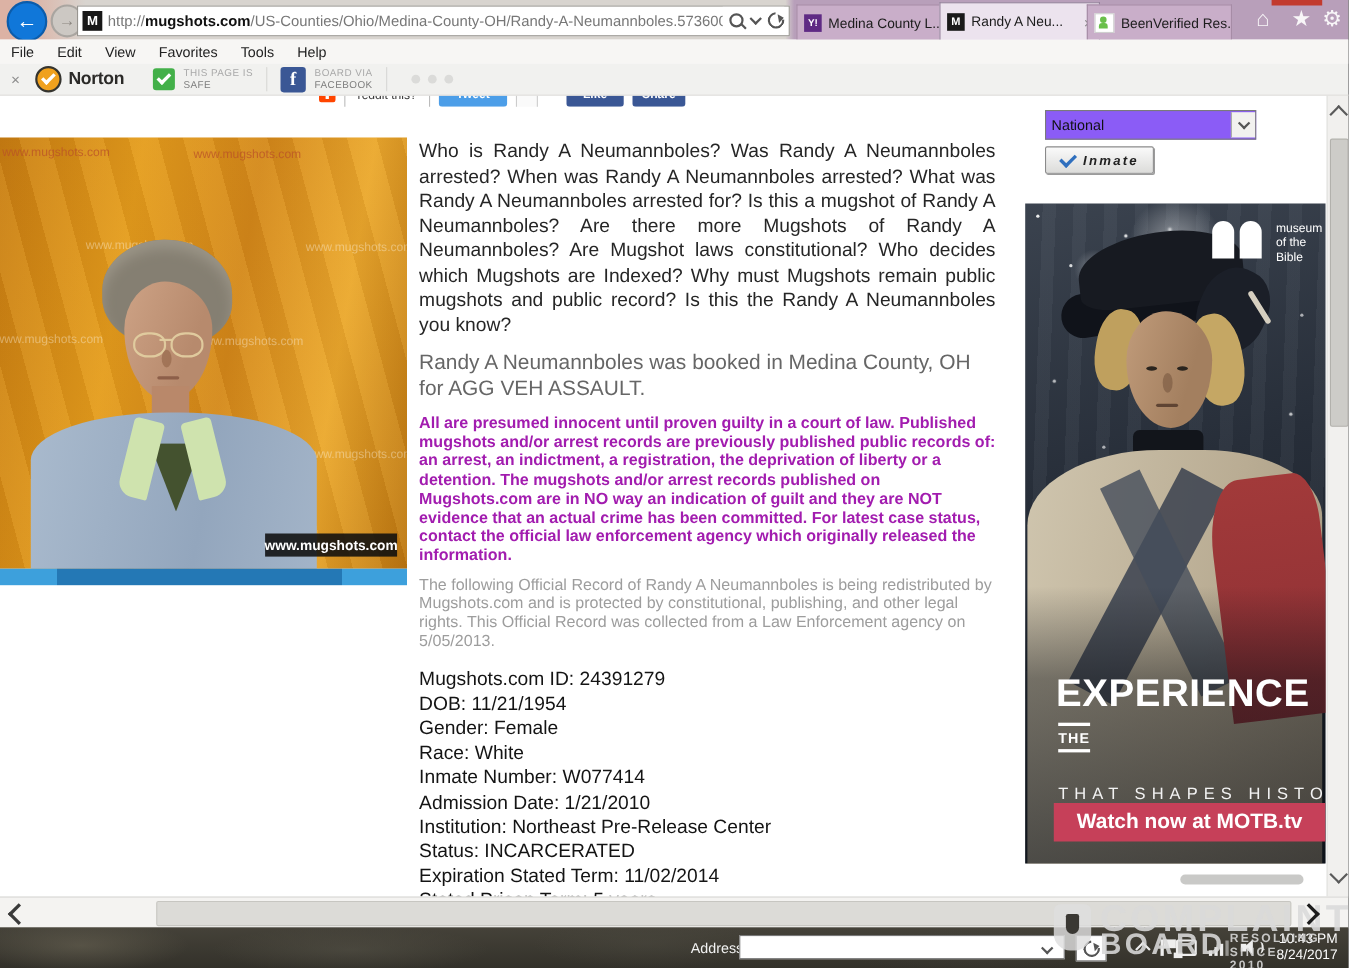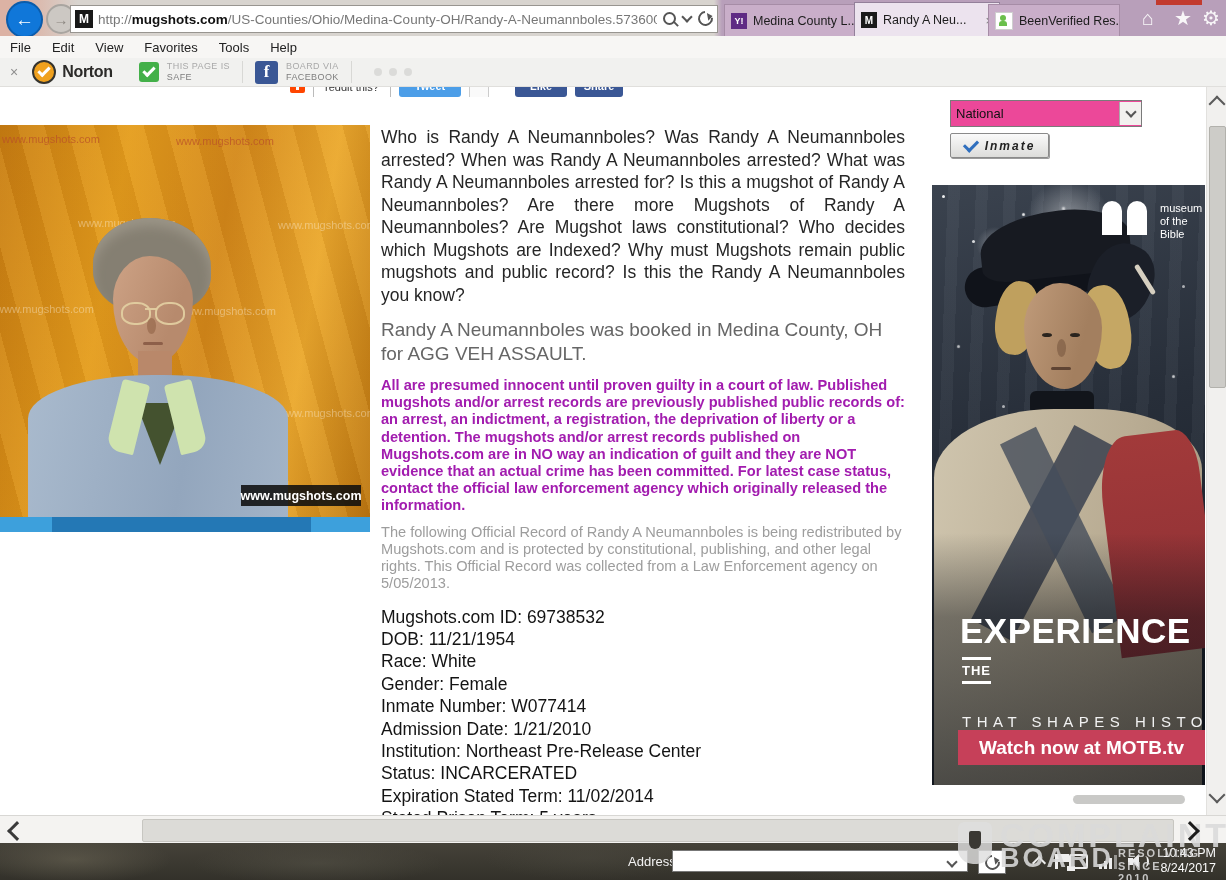--- a/index.html
+++ b/index.html
@@ -105,21 +105,21 @@
 
   
   .article{position:absolute;left:381px;top:36px;width:524px;color:#222;}
   .q{margin:4px 0 0 0;font-size:17.5px;line-height:22.5px;text-align:justify;color:#262626;}
   .booked{margin:12px 0 0 0;font-size:19px;line-height:24px;color:#666;}
   .disc{margin:11px 0 0 0;font-size:14.6px;line-height:17.2px;font-weight:bold;color:#a21caf;}
   .rec{margin:9px 0 0 0;font-size:14.6px;line-height:17px;color:#9d9d9d;}
   .details{margin-top:14px;font-size:17.5px;line-height:22.4px;color:#141414;}
 
   
-  .selbox{position:absolute;left:950px;top:14px;width:190px;height:25px;background:#ec4899;border:1px solid #7a7a7a;
+  .selbox{position:absolute;left:950px;top:14px;width:190px;height:25px;background:#8b5cf6;border:1px solid #7a7a7a;
           display:flex;align-items:center;font-size:13px;color:#111;}
   .selbox .txt{padding-left:5px;flex:1;}
   .selarrow{width:21px;height:23px;background:#f2f1ef;border-left:1px solid #aaa;display:flex;align-items:center;justify-content:center;}
   .searchbtn{position:absolute;left:950px;top:47px;width:97px;height:23px;background:linear-gradient(#fafafa,#dcdcda);
      border:1px solid #8a8a8a;border-radius:2px;box-shadow:1px 1px 0 #9b9b9b;display:flex;align-items:center;justify-content:center;gap:7px;}
   .sck{width:11px;height:6px;border-left:3px solid #2f6fbe;border-bottom:3px solid #2f6fbe;transform:rotate(-45deg);margin-top:-3px;}
   .searchbtn .stxt{font-size:12px;font-weight:bold;font-style:italic;letter-spacing:2px;color:#222;}
 
   
   .ad{position:absolute;left:932px;top:99px;width:273px;height:600px;overflow:hidden;
@@ -329,24 +329,24 @@
       <div class="plabel">www.mugshots.com</div>
     </div>
     <div class="bluestrip"></div>
 
     <div class="article">
       <p class="q">Who is Randy A Neumannboles? Was Randy A Neumannboles arrested? When was Randy A Neumannboles arrested? What was Randy A Neumannboles arrested for? Is this a mugshot of Randy A Neumannboles? Are there more Mugshots of Randy A Neumannboles? Are Mugshot laws constitutional? Who decides which Mugshots are Indexed? Why must Mugshots remain public mugshots and public record? Is this the Randy A Neumannboles you know?</p>
       <p class="booked">Randy A Neumannboles was booked in Medina County, OH for AGG VEH ASSAULT.</p>
       <p class="disc">All are presumed innocent until proven guilty in a court of law. Published mugshots and/or arrest records are previously published public records of: an arrest, an indictment, a registration, the deprivation of liberty or a detention. The mugshots and/or arrest records published on Mugshots.com are in NO way an indication of guilt and they are NOT evidence that an actual crime has been committed. For latest case status, contact the official law enforcement agency which originally released the information.</p>
       <p class="rec">The following Official Record of Randy A Neumannboles is being redistributed by Mugshots.com and is protected by constitutional, publishing, and other legal rights. This Official Record was collected from a Law Enforcement agency on 5/05/2013.</p>
       <div class="details">
-        <div>Mugshots.com ID: 69738532</div>
+        <div>Mugshots.com ID: 24391279</div>
         <div>DOB: 11/21/1954</div>
+        <div>Gender: Female</div>
         <div>Race: White</div>
-        <div>Gender: Female</div>
         <div>Inmate Number: W077414</div>
         <div>Admission Date: 1/21/2010</div>
         <div>Institution: Northeast Pre-Release Center</div>
         <div>Status: INCARCERATED</div>
         <div>Expiration Stated Term: 11/02/2014</div>
         <div>Stated Prison Term: 5 years</div>
       </div>
 
     </div>
 

